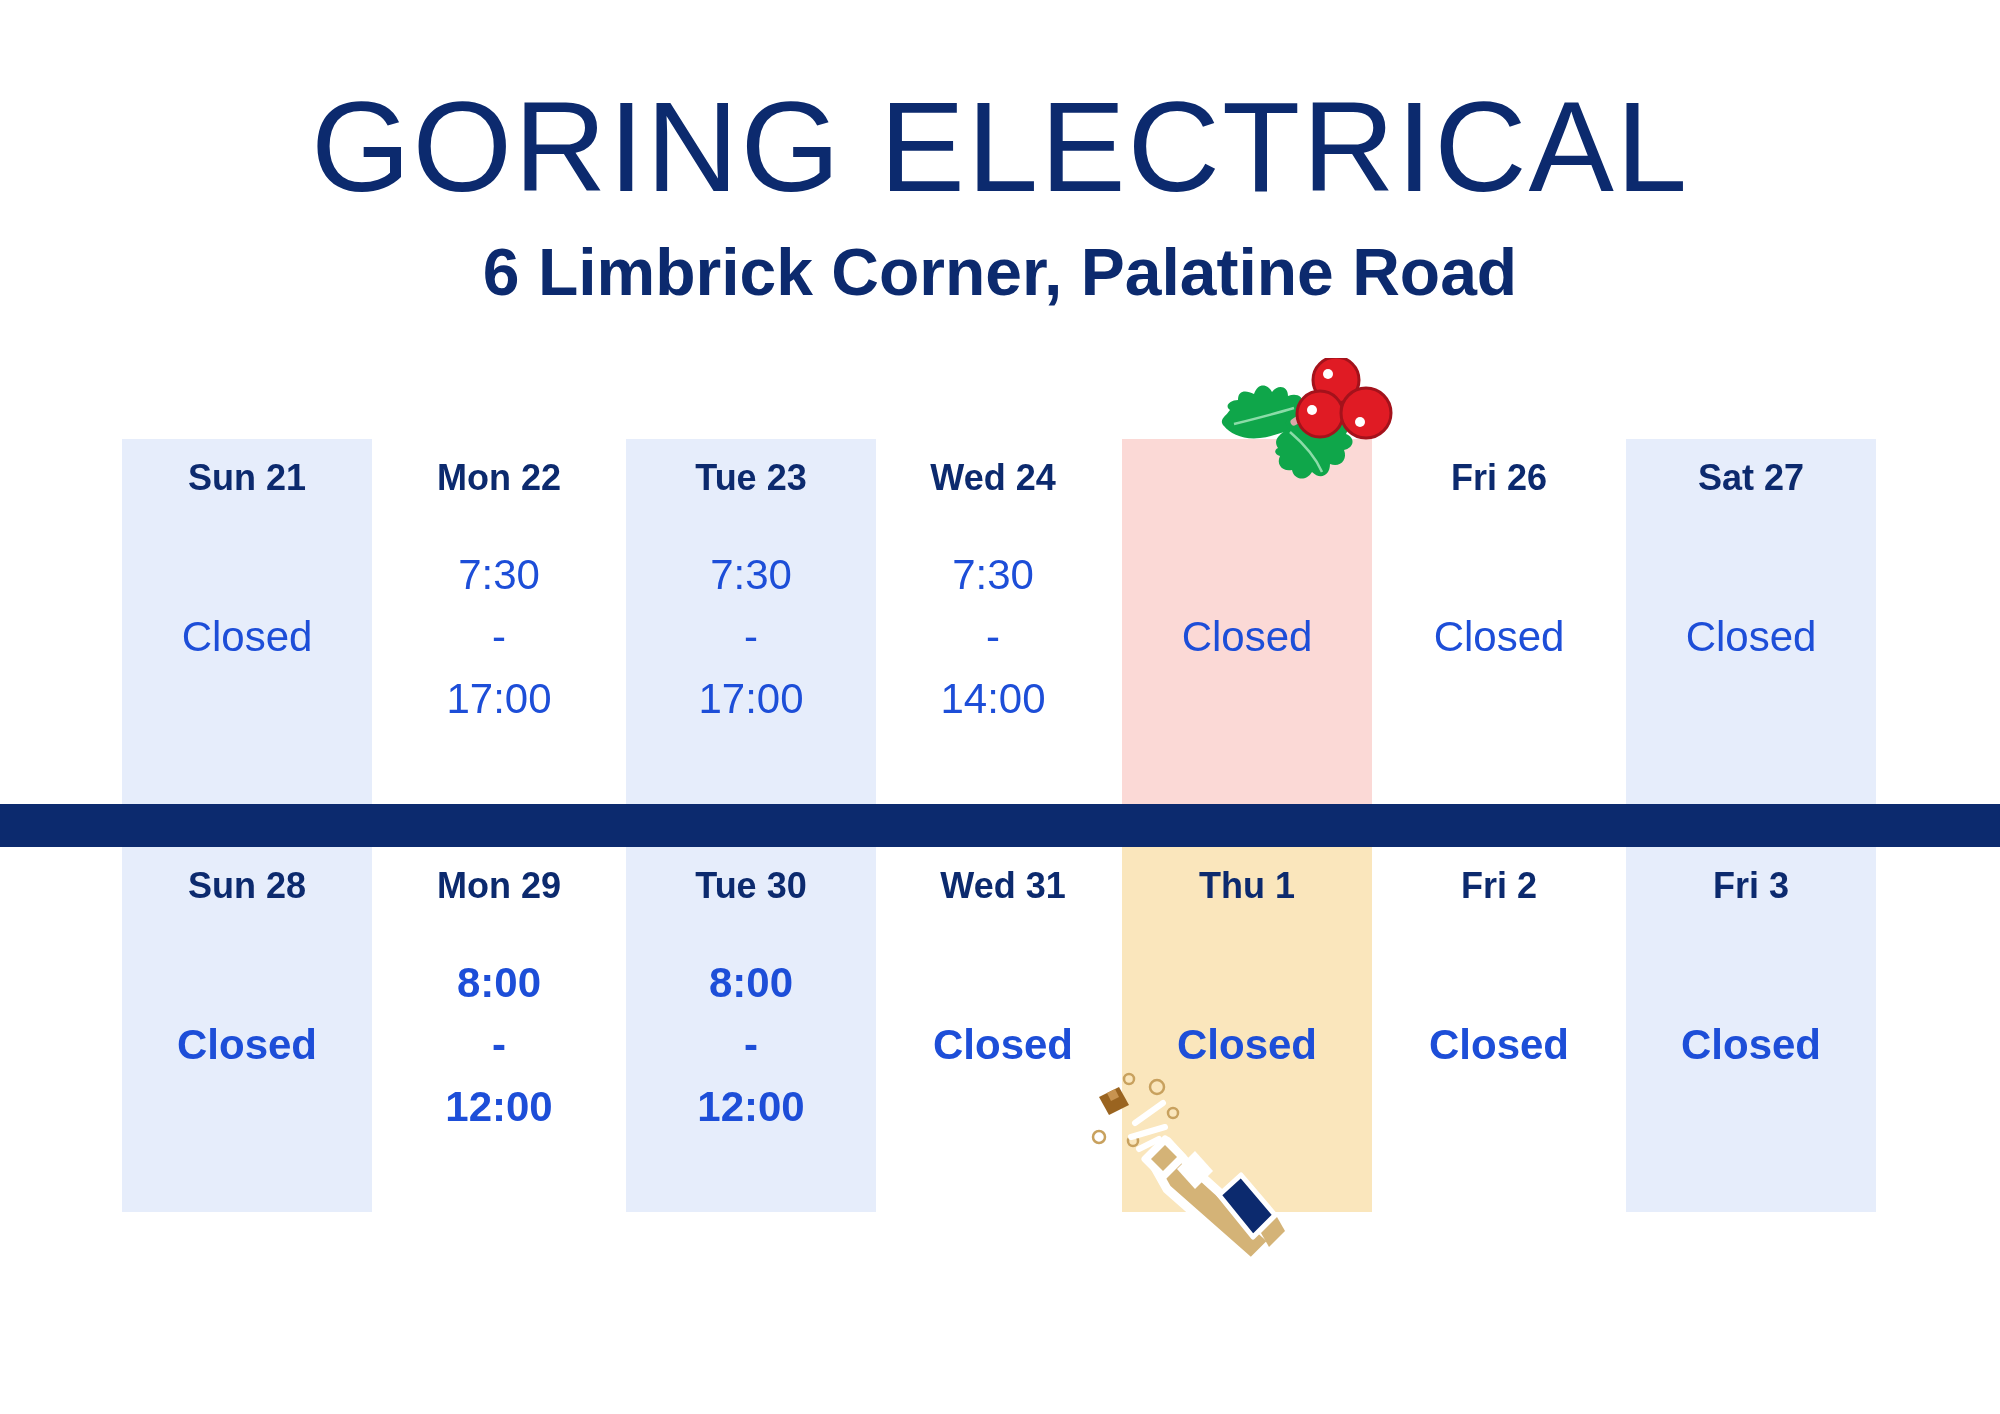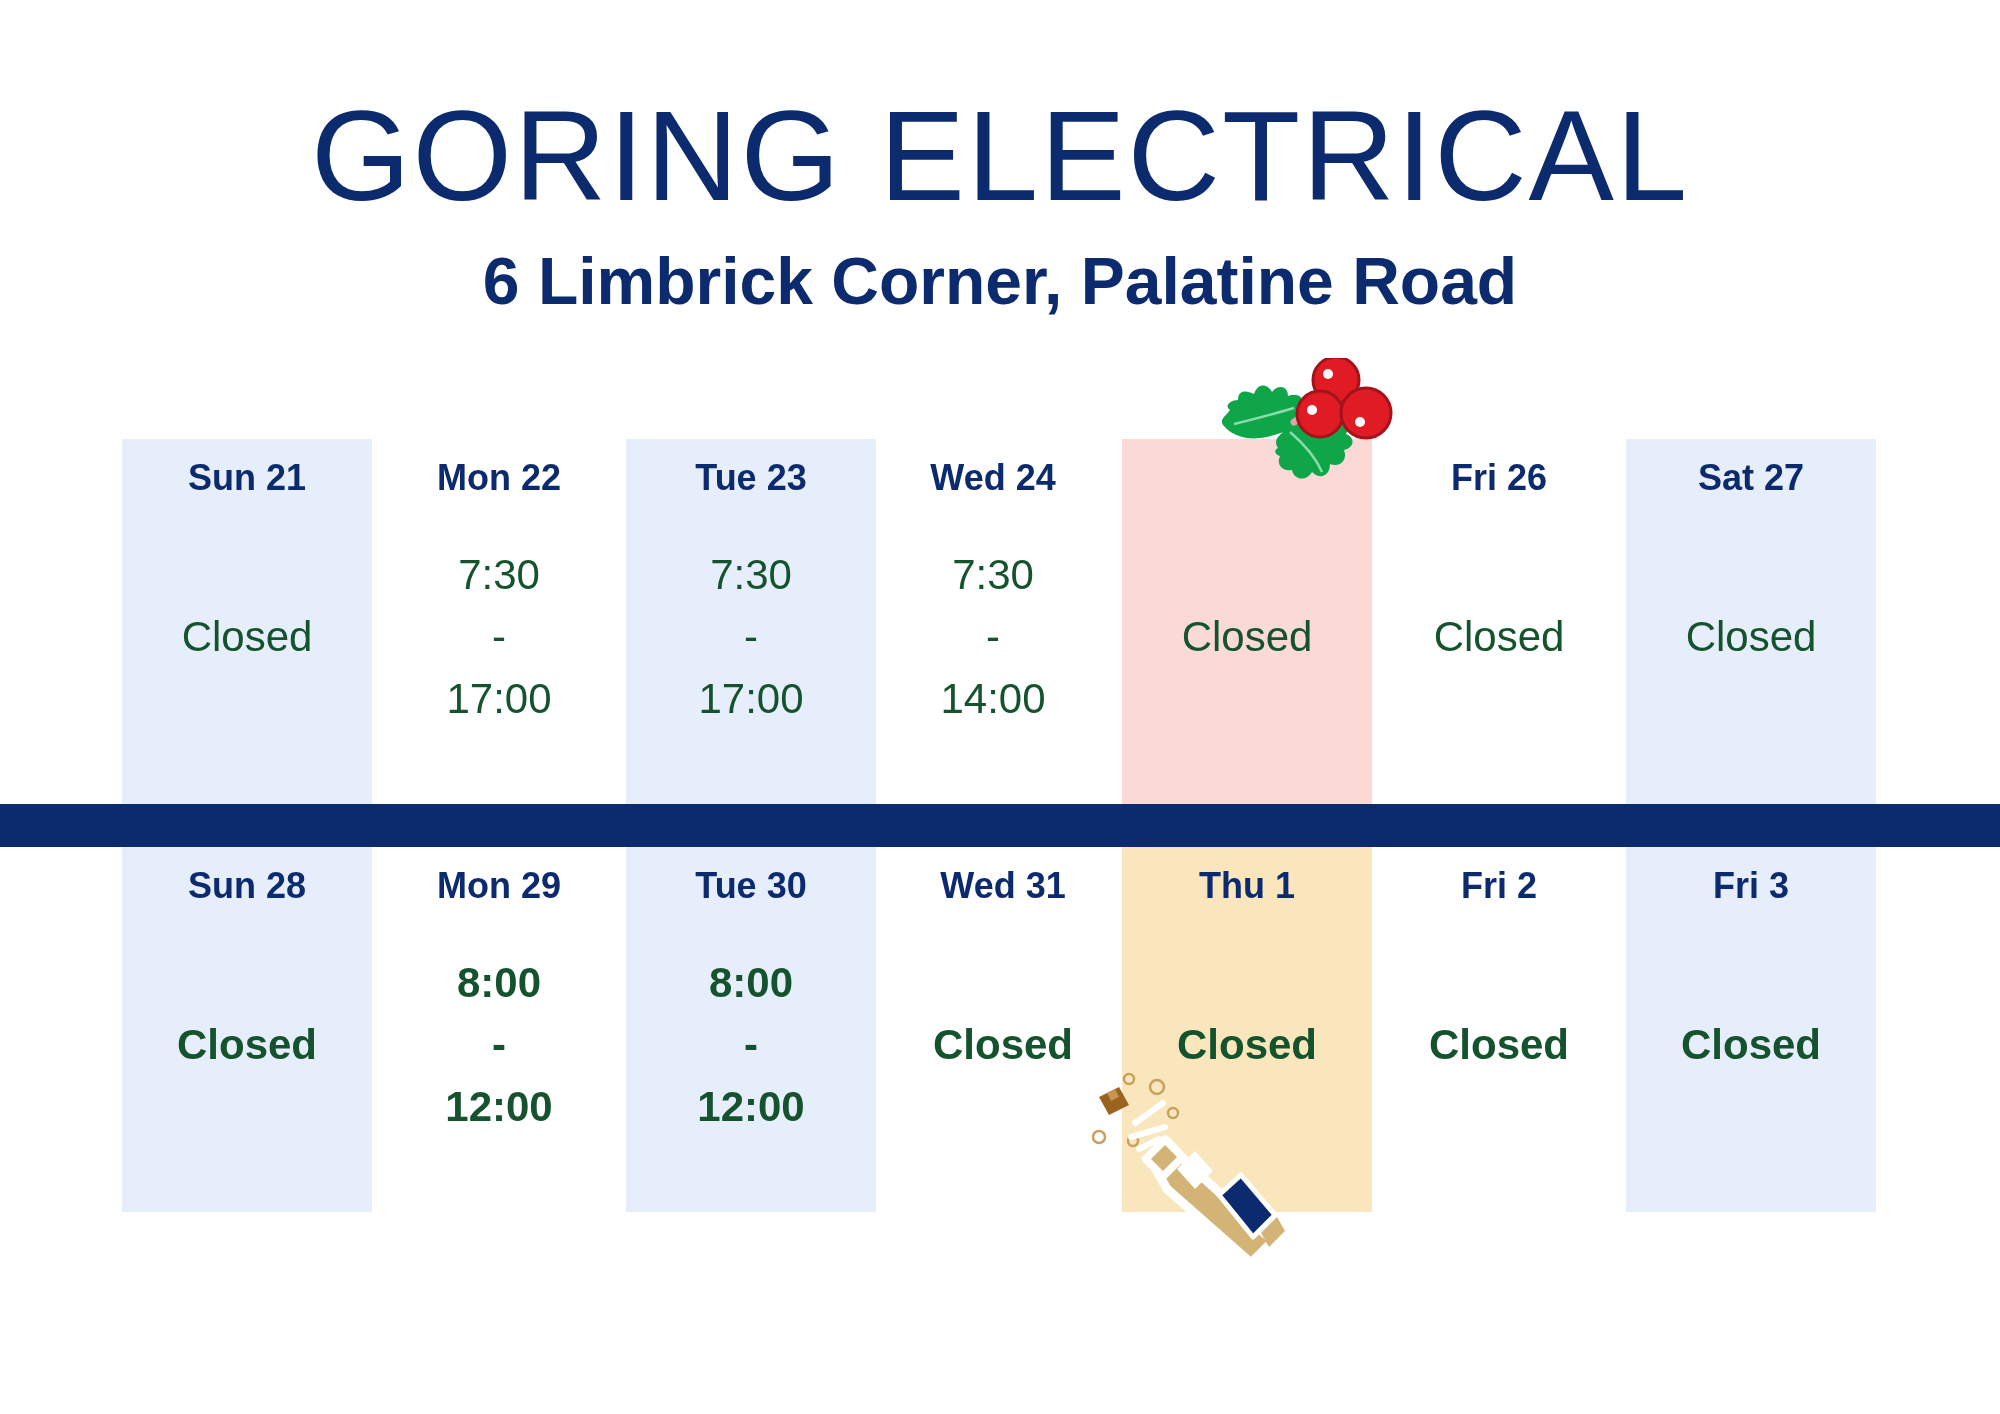--- a/index.html
+++ b/index.html
@@ -6,21 +6,21 @@
   body{
     width:2000px;height:1414px;
     background:#ffffff;
     font-family:"Liberation Sans", sans-serif;
     overflow:hidden;
     position:relative;
   }
   .page{position:relative;width:2000px;height:1414px;}
 
   
-  .header{position:absolute;left:0;top:10px;width:2000px;text-align:center;}
+  .header{position:absolute;left:0;top:1px;width:2000px;text-align:center;}
   .title{
     font-family:"Liberation Sans", sans-serif;
     font-size:128px;
     font-weight:400;
     letter-spacing:2px;
     color:#0C2A6E;
     line-height:1.0;
     margin-top:82px;
     white-space:nowrap;
   }
@@ -55,21 +55,21 @@
     font-weight:700;
     color:#0C2A6E;
     letter-spacing:0px;
     white-space:nowrap;
   }
   .hours{
     position:absolute;
     left:0;width:250px;
     font-size:42px;
     font-weight:400;
-    color:#14532d;
+    color:#1d4ed8;
     line-height:62px;
   }
   .hours .ln{display:block;}
 
   
   .row1 .cell{top:439px;height:365px;}
   .row2 .cell{top:847px;height:365px;}
 
   .row1 .day-label{top:18px;}
   .row2 .day-label{top:18px;}

